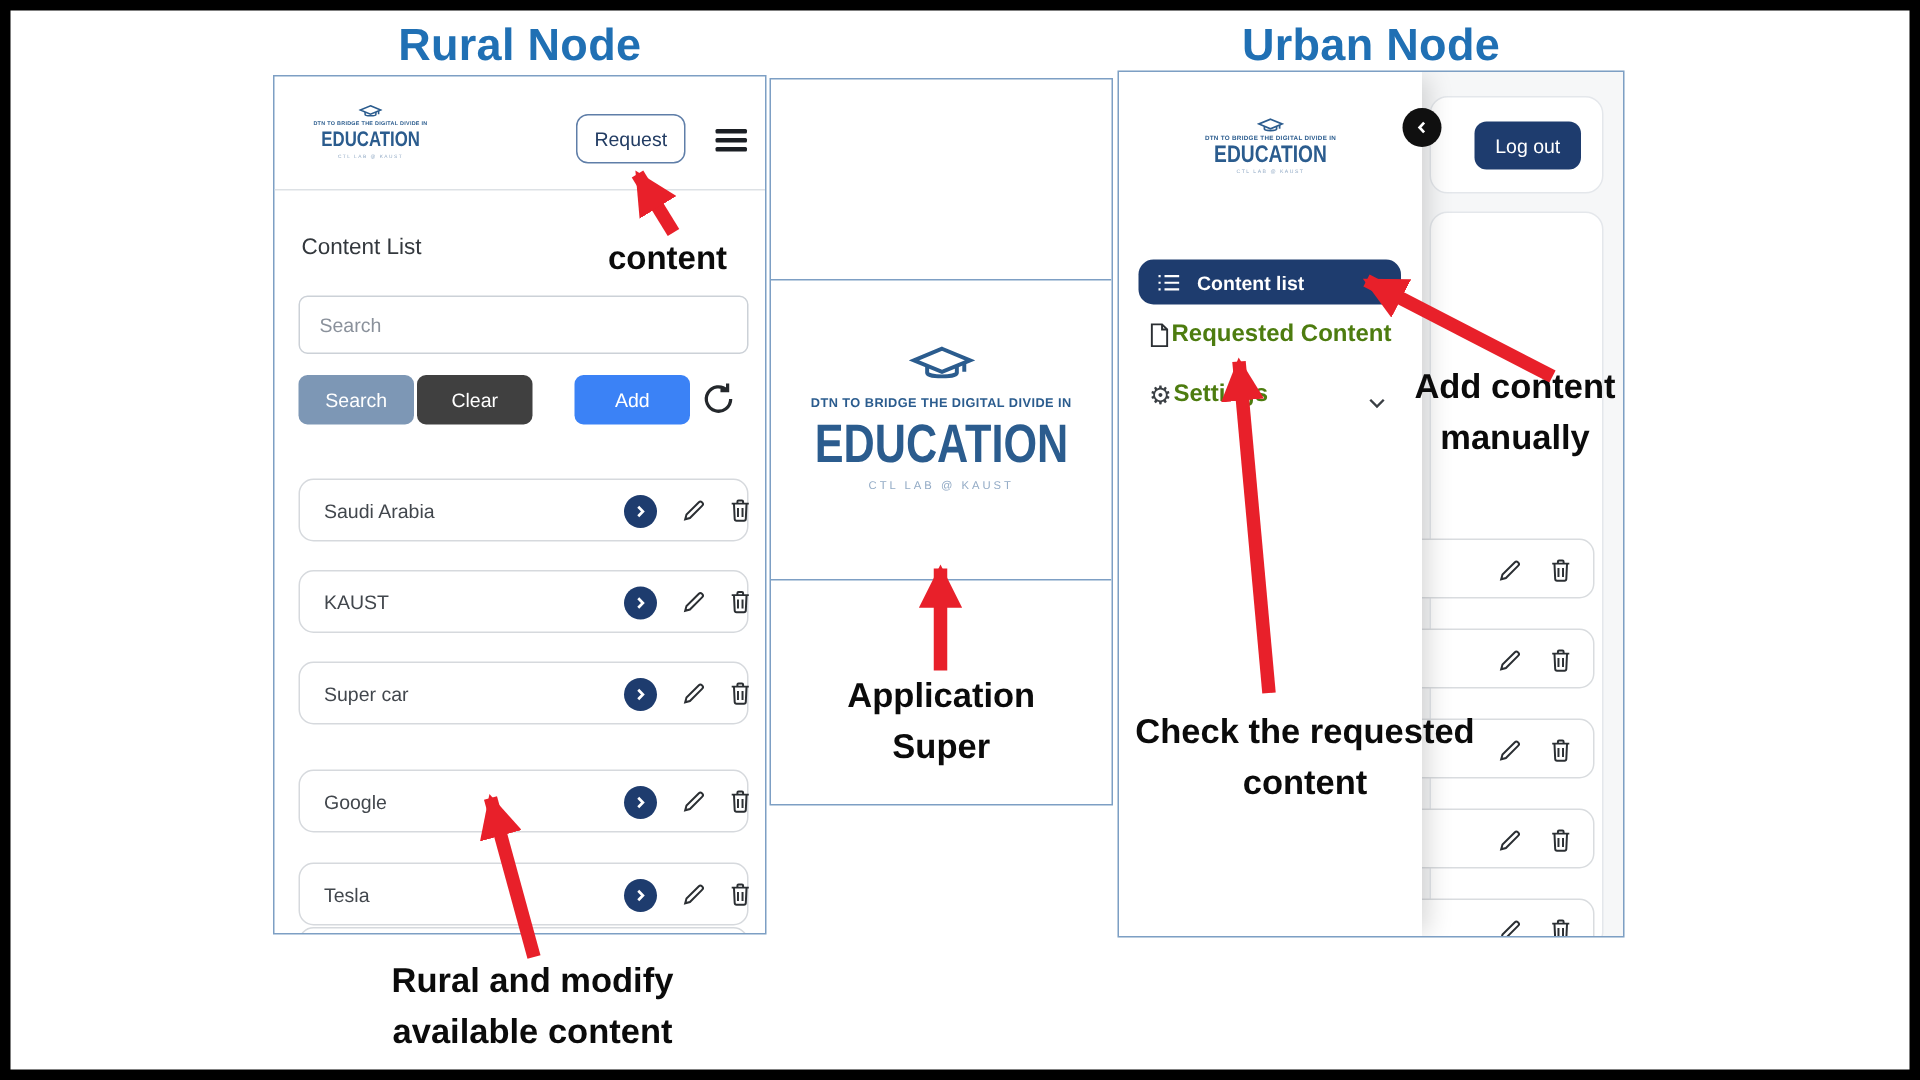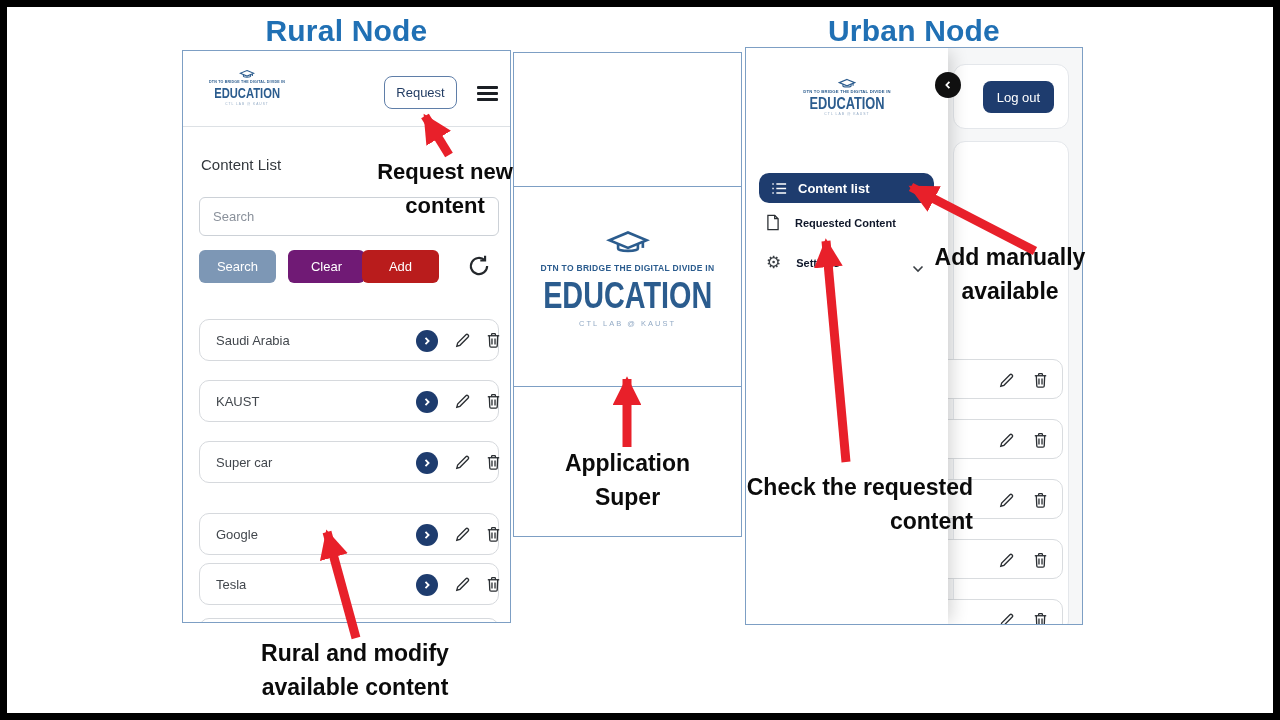--- a/index.html
+++ b/index.html
@@ -57,22 +57,22 @@
   .search-input{
     position:absolute;left:16px;top:146px;width:300px;height:39px;border:1px solid #ccd1d7;
     border-radius:6px;padding:0 13px;font-family:inherit;font-size:13px;color:#33383d;outline:none;
   }
   .search-input::placeholder{color:#8a919b;}
   .btn{
     position:absolute;top:199px;width:77px;height:33px;border:none;border-radius:6px;
     color:#fff;font-family:inherit;font-size:13px;cursor:pointer;
   }
   .btn-search{left:16px;background:#7d97b5;}
-  .btn-clear{left:105px;background:#701a75;}
-  .btn-add{left:179px;background:#b91c1c;}
+  .btn-clear{left:95px;background:#404040;}
+  .btn-add{left:200px;background:#3b82f6;}
   .refresh{position:absolute;left:283px;top:202px;width:26px;height:26px;cursor:pointer;}
 
   .card{
     position:absolute;left:16px;width:300px;height:42px;background:#fff;
     border:1px solid #d6d9dd;border-radius:10px;cursor:pointer;padding-left:44px;
   }
   .card .label{position:absolute;left:16px;top:13px;font-size:13px;color:#42474d;}
   .chev-circle{
     position:absolute;left:216px;top:10px;width:22px;height:22px;border-radius:50%;
     background:#1e3c6e;display:flex;align-items:center;justify-content:center;cursor:pointer;
@@ -105,38 +105,38 @@
     position:absolute;left:0;top:0;width:202px;height:578px;background:#fff;
     box-shadow:8px 0 16px -4px rgba(0,0,0,.16);z-index:3;
   }
   .menu-pill{
     position:absolute;left:13px;top:125px;width:175px;height:30px;background:#1e3c6e;
     border-radius:10px;display:flex;align-items:center;cursor:pointer;
   }
   .menu-pill .m-label{color:#fff;font-size:13px;font-weight:600;margin-left:11px;}
   .menu-pill svg{margin-left:12px;}
   .menu-item{position:absolute;left:20px;display:flex;align-items:center;cursor:pointer;}
-  .menu-item .m-label{font-size:11px;font-weight:600;color:#0f172a;margin-left:15px;}
+  .menu-item .m-label{font-size:16px;font-weight:600;color:#4d7c0f;margin-left:1px;}
   .mi-requested{top:166px;}
   .mi-settings{top:206px;}
   .gear-glyph{font-size:17px;color:#3a3f44;line-height:1;}
   .settings-chevron{position:absolute;left:166px;top:217px;}
   .collapse-circle{
     position:absolute;left:189px;top:24px;width:26px;height:26px;border-radius:50%;background:#101010;
     display:flex;align-items:center;justify-content:center;cursor:pointer;z-index:4;
   }
 
   
   .ann{position:absolute;z-index:5;text-align:center;color:#0b0b0b;font-weight:bold;font-size:23px;line-height:34px;}
   .ann span{display:block;}
   .ann-request{left:350px;top:155px;width:190px;font-size:22px;}
   .ann-read{left:225px;top:636px;width:260px;}
   .ann-applogo{left:513px;top:446px;width:229px;}
   .ann-add{left:915px;top:240px;width:190px;}
-  .ann-check{left:723px;top:470px;width:250px;text-align:right;}
+  .ann-check{left:745px;top:470px;width:250px;}
 
   .arrows{position:absolute;inset:0;z-index:6;pointer-events:none;}
 </style>
 </head>
 <body>
 
 <div class="slide">
 
   <div class="node-title rural-title">Rural Node</div>
   <div class="node-title urban-title">Urban Node</div>
@@ -234,21 +234,21 @@
       <svg class="icon-btn i-pencil" viewBox="0 0 20 20" fill="none" stroke="#2b2f33" stroke-width="1.4">
           <path d="M4 16 L4.9 12.7 L13.6 4 a1.5 1.5 0 0 1 2.1 0 l0.3 0.3 a1.5 1.5 0 0 1 0 2.1 L7.3 15.1 L4 16 Z"></path>
         </svg>
       <svg class="icon-btn i-trash" viewBox="0 0 20 20" fill="none" stroke="#2b2f33" stroke-width="1.4">
           <path d="M4 5 h12"></path>
           <path d="M8 5 V3.6 a.8 .8 0 0 1 .8 -.8 h2.4 a.8 .8 0 0 1 .8 .8 V5"></path>
           <path d="M5.6 5 l.5 10.8 a1.3 1.3 0 0 0 1.3 1.2 h5.2 a1.3 1.3 0 0 0 1.3 -1.2 L14.4 5"></path>
           <path d="M8.4 8 v6.3 M11.6 8 v6.3"></path>
         </svg>
     </div>
-    <div class="card" style="top:512px">
+    <div class="card" style="top:524px">
       <span class="label">Tesla</span>
       <span class="chev-circle">
           <svg width="10" height="10" viewBox="0 0 10 10" fill="none" stroke="#fff" stroke-width="1.8">
             <polyline points="3.5,1.8 6.6,5 3.5,8.2"></polyline>
           </svg>
         </span>
       <svg class="icon-btn i-pencil" viewBox="0 0 20 20" fill="none" stroke="#2b2f33" stroke-width="1.4">
           <path d="M4 16 L4.9 12.7 L13.6 4 a1.5 1.5 0 0 1 2.1 0 l0.3 0.3 a1.5 1.5 0 0 1 0 2.1 L7.3 15.1 L4 16 Z"></path>
         </svg>
       <svg class="icon-btn i-trash" viewBox="0 0 20 20" fill="none" stroke="#2b2f33" stroke-width="1.4">
@@ -375,34 +375,33 @@
     </div>
 
     <div class="collapse-circle">
       <svg width="10" height="10" viewBox="0 0 10 10" fill="none" stroke="#fff" stroke-width="1.8">
           <polyline points="6.4,1.8 3.4,5 6.4,8.2"></polyline>
         </svg>
     </div>
   </div>
 
   <div class="ann ann-request">
-    <span>Request new</span>
     <span>content</span>
   </div>
   <div class="ann ann-read">
     <span>Rural and modify</span>
     <span>available content</span>
   </div>
   <div class="ann ann-applogo">
     <span>Application</span>
     <span>Super</span>
   </div>
   <div class="ann ann-add">
-    <span>Add manually</span>
-    <span>available</span>
+    <span>Add content</span>
+    <span>manually</span>
   </div>
   <div class="ann ann-check">
     <span>Check the requested</span>
     <span>content</span>
   </div>
 
   <svg class="arrows" width="1280" height="720" viewBox="0 0 1280 720">
     <defs>
       <marker id="ah" markerWidth="3.4" markerHeight="3.2" refX="2.9" refY="1.6" orient="auto" markerUnits="strokeWidth">
         <path d="M0,0 L3.2,1.6 L0,3.2 Z" fill="#e8202a"></path>

